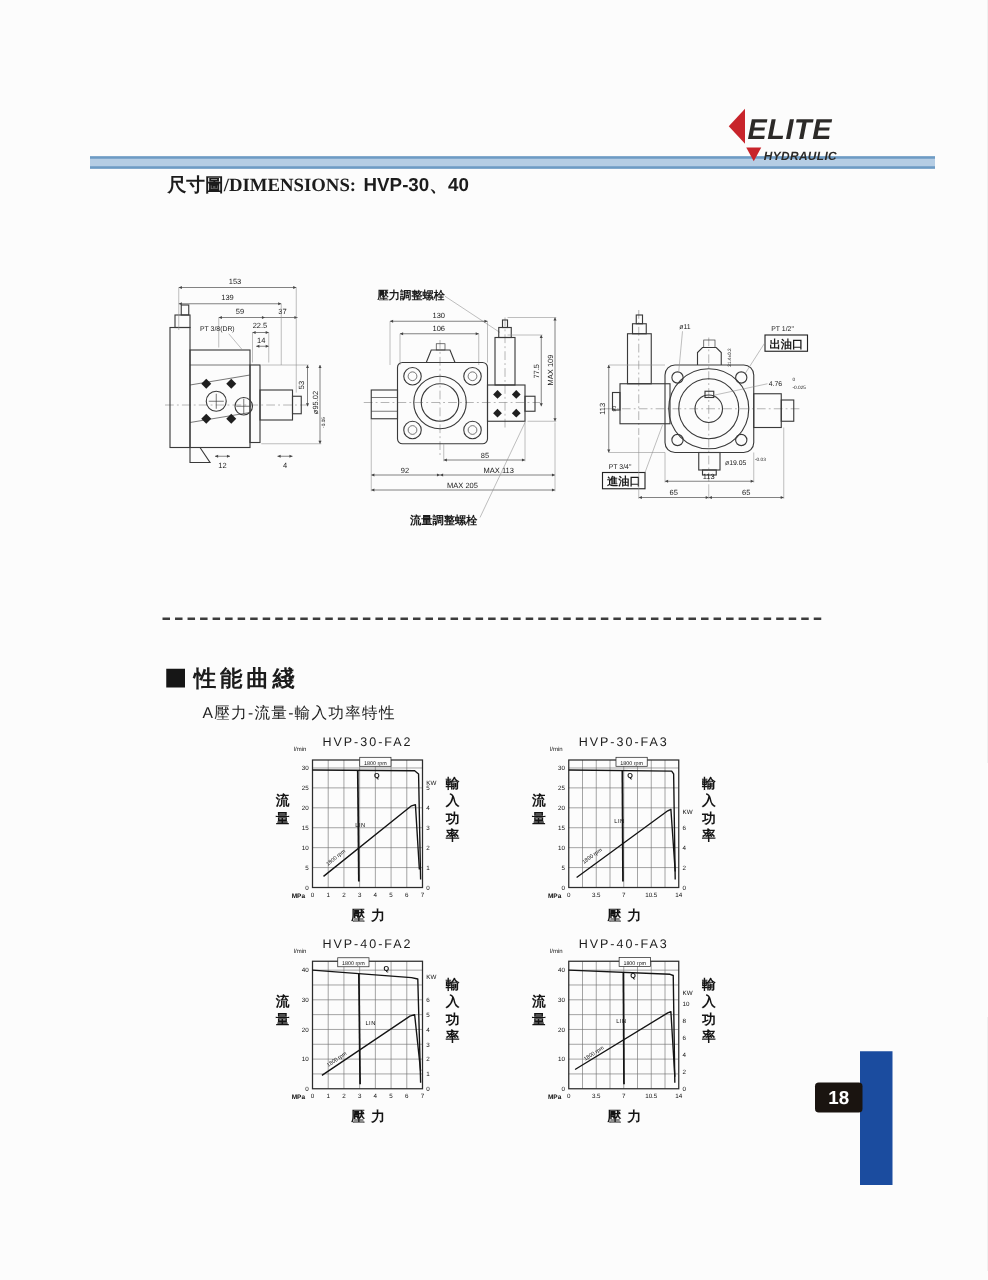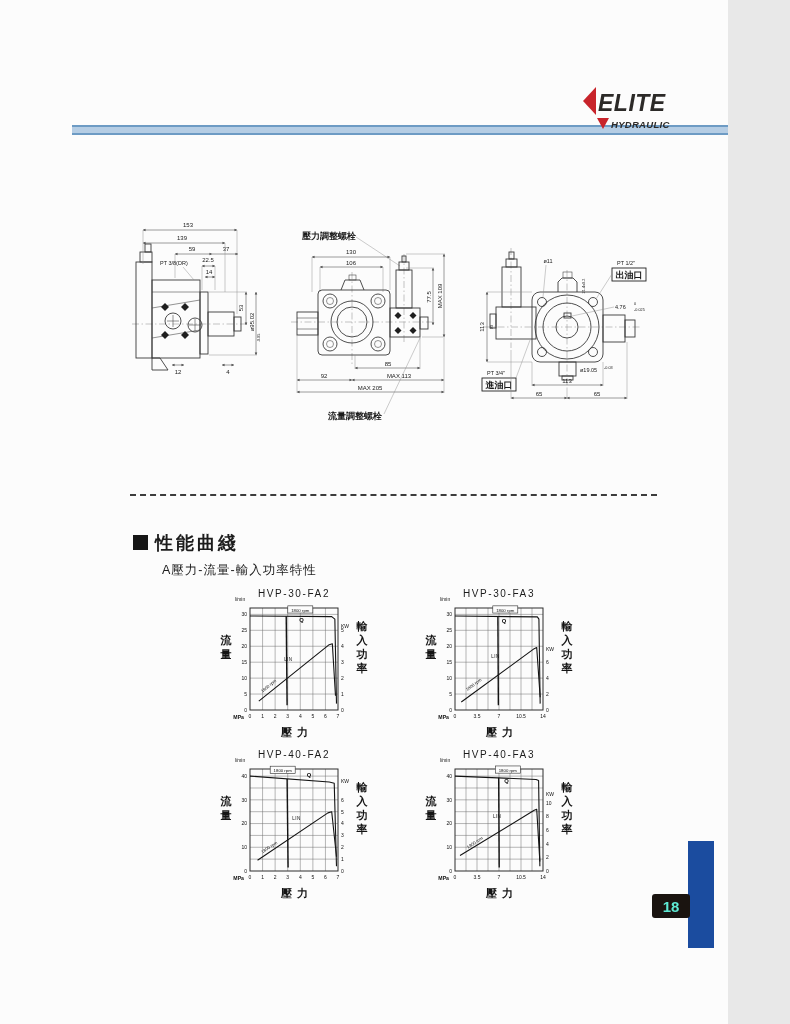--- a/index.html
+++ b/index.html
@@ -1,34 +1,34 @@
 <!DOCTYPE html>
 <html><head>
 <meta charset="utf-8">
 <style>
   html,body{margin:0;padding:0;background:#e8e8e8;}
-  #page{position:relative;width:728px;height:1024px;background:#fcfcfc;overflow:hidden;
+  #page{position:relative;width:790px;height:1024px;background:#fcfcfc;overflow:hidden;
         font-family:"Liberation Sans",sans-serif;color:#1c1c1c;}
   .band{position:absolute;left:72px;top:125px;width:676px;height:10px;background:#b5cde4;
         border-top:2px solid #6d9bc4;border-bottom:2px solid #6d9bc4;box-sizing:border-box;}
   .logo{position:absolute;left:582px;top:84px;width:112px;height:52px;}
   .ptitle{position:absolute;left:134px;top:139px;font-size:15px;font-weight:bold;}
   .ptitle .m{font-family:"Liberation Serif",serif;}
   .ptitle .mod{font-family:"Liberation Sans",sans-serif;margin-left:6px;}
   .drawsvg{position:absolute;left:88px;top:208px;}
   .dash{position:absolute;left:130px;top:494px;width:527px;border-top:2px dashed #3c3c3c;}
   .sech{position:absolute;left:133px;top:531px;display:flex;align-items:flex-start;}
   .sq{width:15px;height:15px;background:#161616;margin:4px 7px 0 0;}
   .secht{font-size:18px;font-weight:bold;letter-spacing:3px;}
   .subh{position:absolute;left:162px;top:562px;font-size:12.5px;font-weight:normal;letter-spacing:1px;}
   svg.chart{position:absolute;width:195px;height:165px;}
   #c0{left:210px;top:584px;} #c1{left:415px;top:584px;}
   #c2{left:210px;top:745px;} #c3{left:415px;top:745px;}
-  .badge{position:absolute;left:652px;top:894px;width:38px;height:24px;background:#1a1410;
-         border-radius:3px;color:#5eead4;font-size:15px;font-weight:bold;display:flex;
+  .badge{position:absolute;left:652px;top:866px;width:38px;height:24px;background:#1a1410;
+         border-radius:3px;color:#ffffff;font-size:15px;font-weight:bold;display:flex;
          align-items:center;justify-content:center;}
   .bluebar{position:absolute;left:688px;top:841px;width:26px;height:107px;background:#1b4c9f;}
   
   .ctitle{font-size:10px;letter-spacing:1.6px;fill:#1b1b1b;}
   .grid{stroke:#6e6e6e;stroke-width:.5;}
   .brd{stroke:#2c2c2c;stroke-width:1;fill:none;}
   .srs{stroke:#141414;stroke-width:1.1;fill:none;stroke-linejoin:round;}
   .cut{stroke:#141414;stroke-width:1.4;fill:none;}
   .tick{font-size:5px;fill:#101010;}
   .unit{font-size:4.8px;fill:#101010;}
@@ -59,20 +59,23 @@
 
 <div id="page">
 
   <div class="band"></div>
   <svg class="logo" viewBox="0 0 112 52">
     <polygon points="14,3 14,31 1,17" fill="#c8242b"></polygon>
     <text x="16" y="27" class="logotext" font-size="23" letter-spacing="0.5">ELITE</text>
     <polygon points="15,34 27,34 21,45" fill="#c8242b"></polygon>
     <text x="29" y="44" class="logotext" font-size="9.5" letter-spacing="0.3">HYDRAULIC</text>
   </svg>
+  <div class="ptitle">
+    <span class="m">尺寸圖/DIMENSIONS:</span><span class="mod">HVP-30、40</span>
+  </div>
 
   <svg class="drawsvg" width="620" height="235" viewBox="0 0 620 235">
     <defs>
       <marker id="arw" viewBox="0 0 8 8" markerWidth="6" markerHeight="6" refX="7" refY="4" orient="auto-start-reverse">
         <path d="M1,1 L7,4 L1,7 Z" fill="#444"></path>
       </marker>
     </defs>
 
     <g>
       <line class="cl" x1="44" y1="116" x2="160" y2="116"></line>

